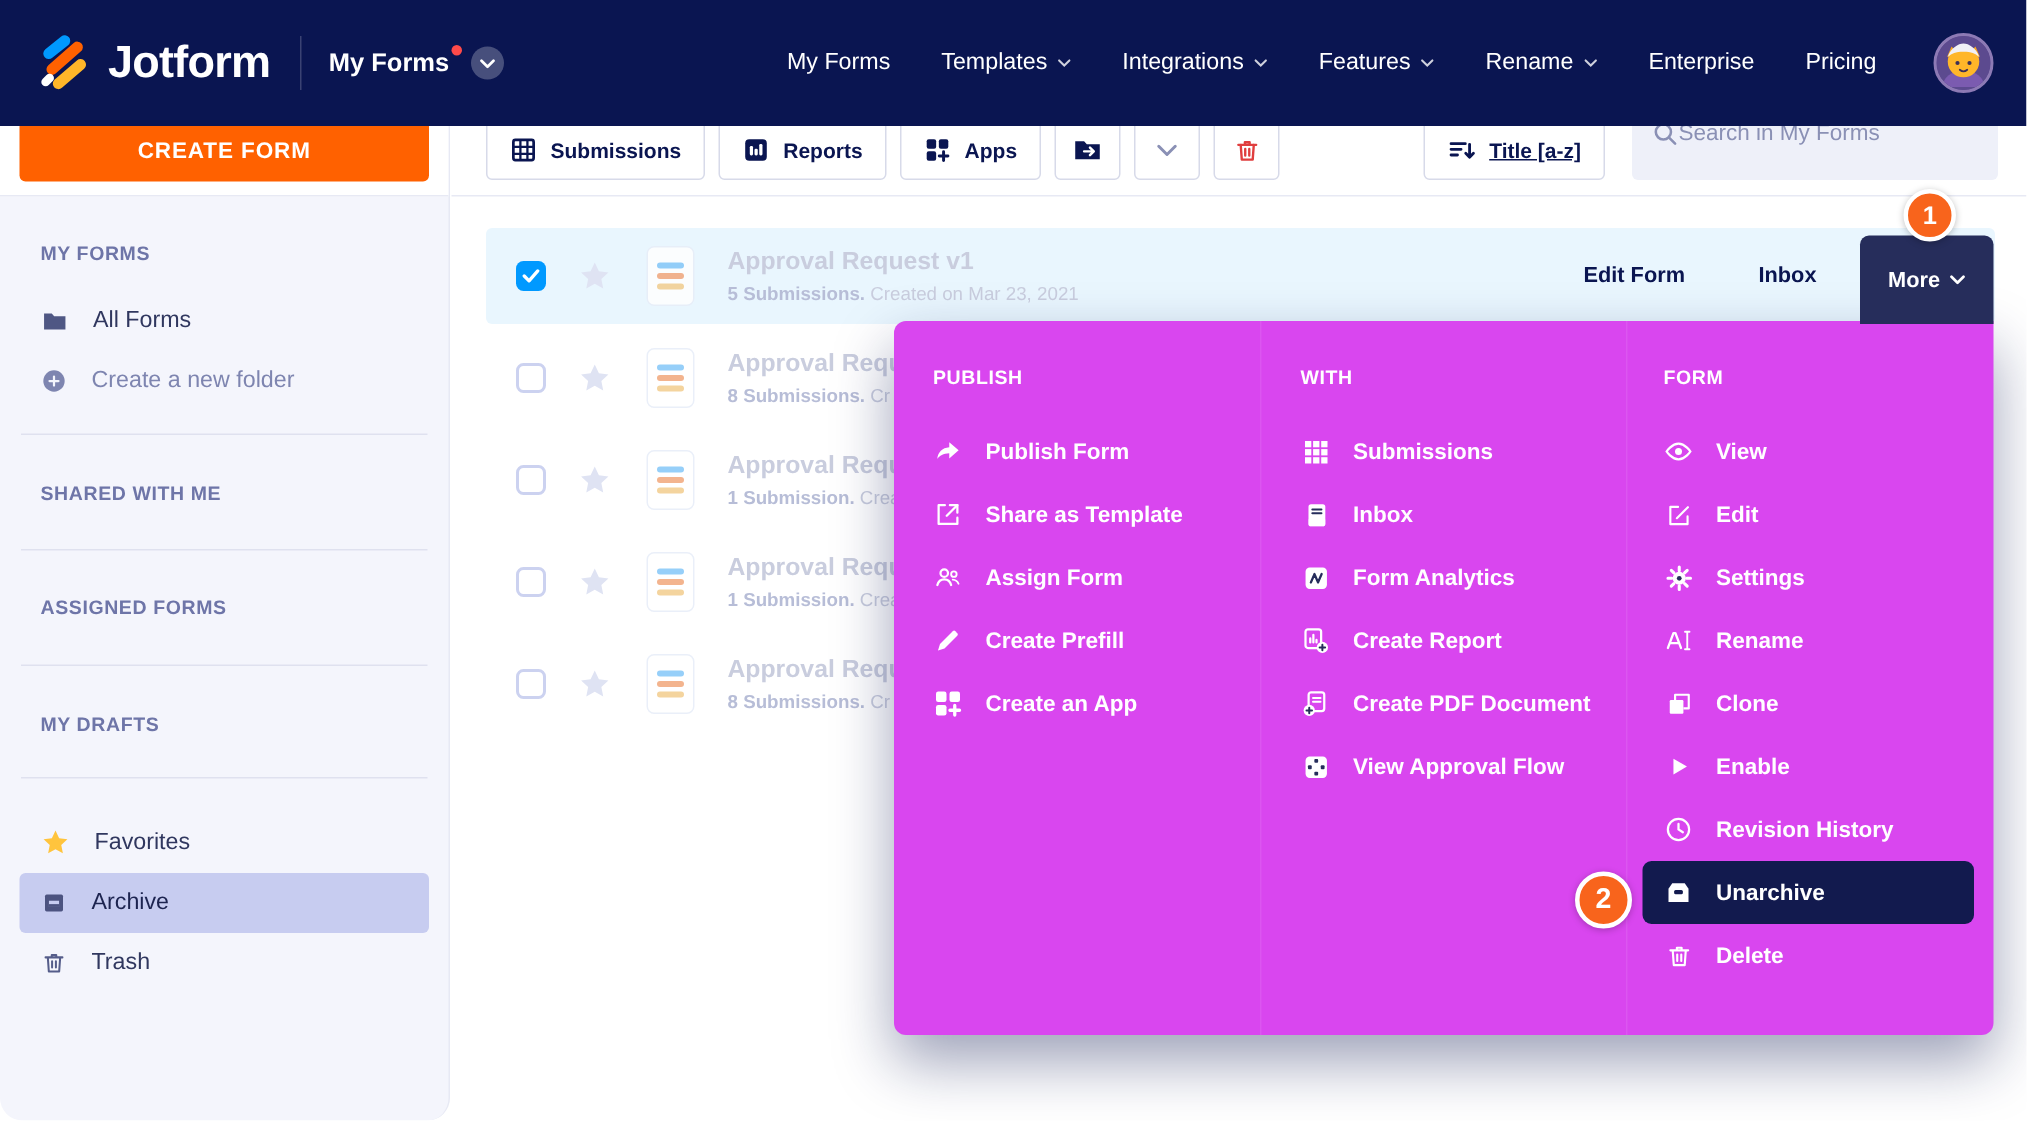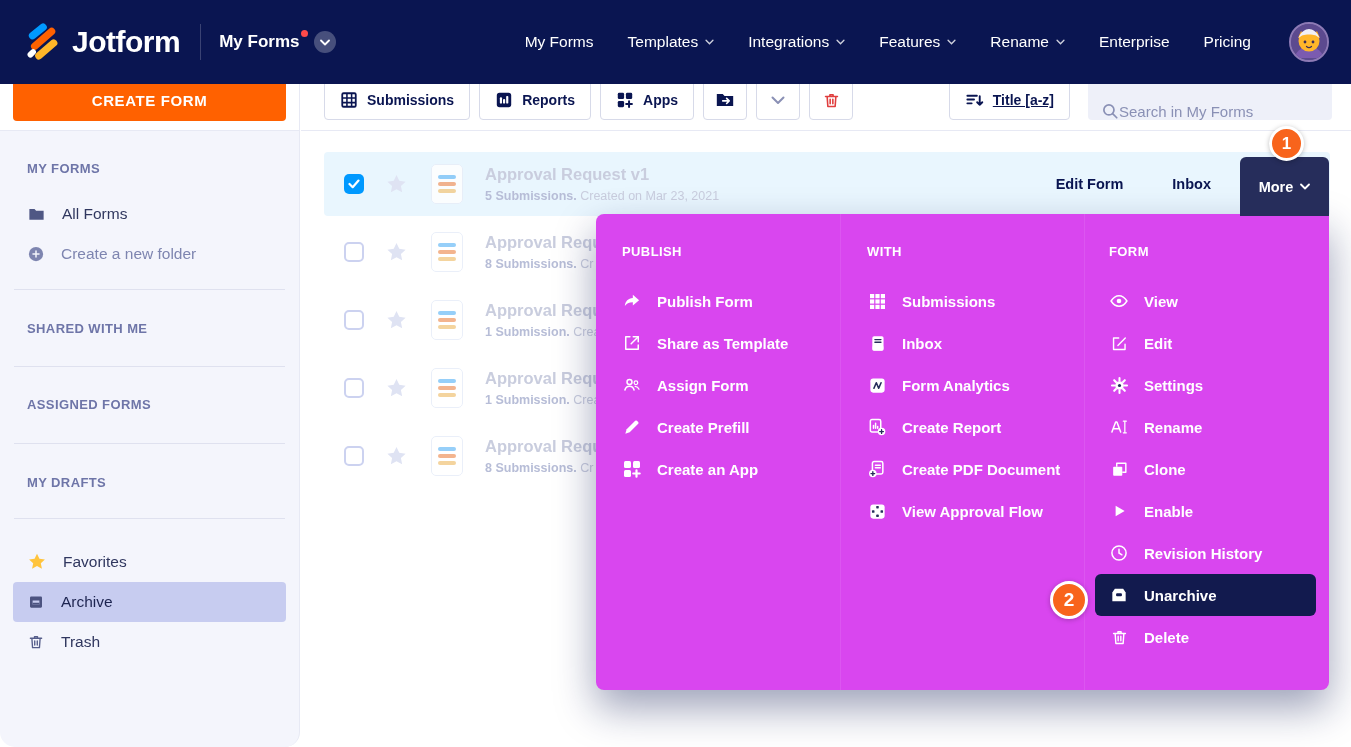--- a/index.html
+++ b/index.html
@@ -44,21 +44,21 @@
 
   
   .toolbar { position:absolute; top:70px; left:301px; width:1050px; height:61px; background:#fff;
              border-bottom:1px solid #e7e9f4; display:flex; align-items:center; padding:0 19px 0 23px; gap:9px; }
   .tb-btn { height:40px; background:#fff; border:1px solid #d7dae9; border-radius:4px; color:#0a1551;
             font-family:inherit; font-size:14px; font-weight:bold; display:flex; align-items:center; gap:9px;
             padding:0 15px; cursor:pointer; }
   .tb-btn.icon-only { width:44px; justify-content:center; padding:0; }
   .sort-btn { margin-left:auto;text-decoration:underline; }
   .searchbox { width:244px; height:40px; margin-left:9px; background:#eef0f9; border-radius:4px;
-               display:flex; align-items:flex-end; gap:0; padding:0 13px; }
+               display:flex; align-items:flex-start; gap:0; padding:0 13px; }
   .searchbox input { border:none; outline:none; background:transparent; font-family:inherit;
                      font-size:15px; color:#474e79; width:180px; }
   .searchbox input::placeholder { color:#8a90b5; }
 
   
   .rows { position:absolute; top:152px; left:324px; width:1006px; }
   .frow { height:64px; margin-bottom:4px; display:flex; align-items:center; padding-left:20px; position:relative; }
   .frow.selected { background:#e9f6fe; border-radius:4px; }
   .cb { width:20px; height:20px; border-radius:5px; flex:none; cursor:pointer; }
   .cb.unchecked { background:#fff; border:2px solid #ccd2f0; }

